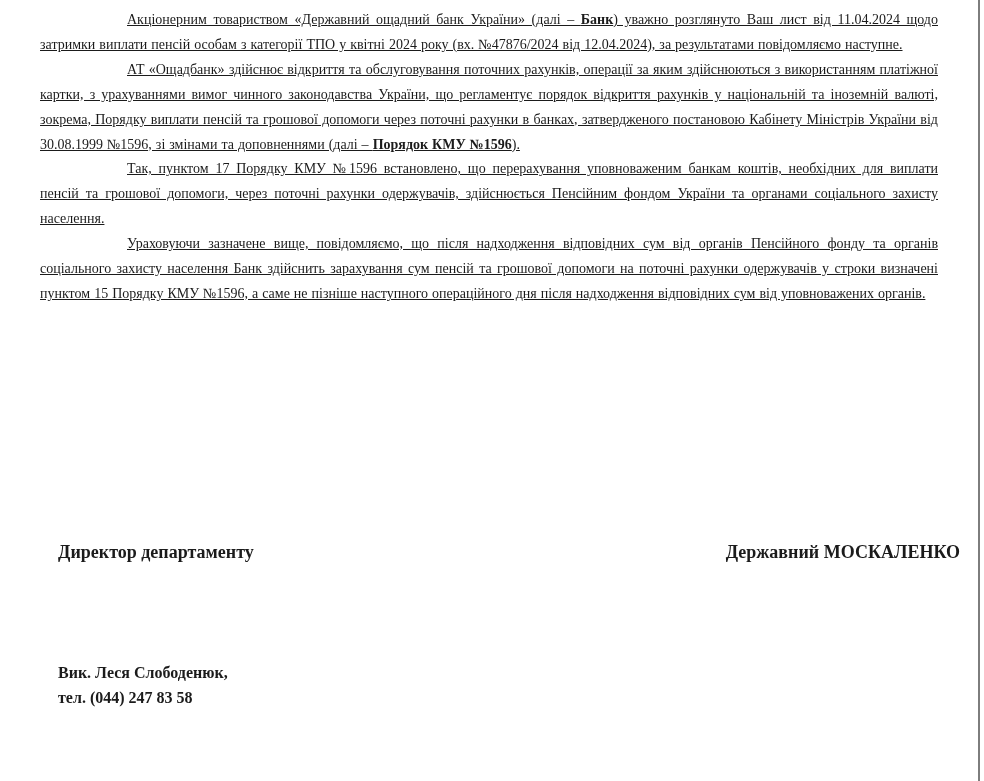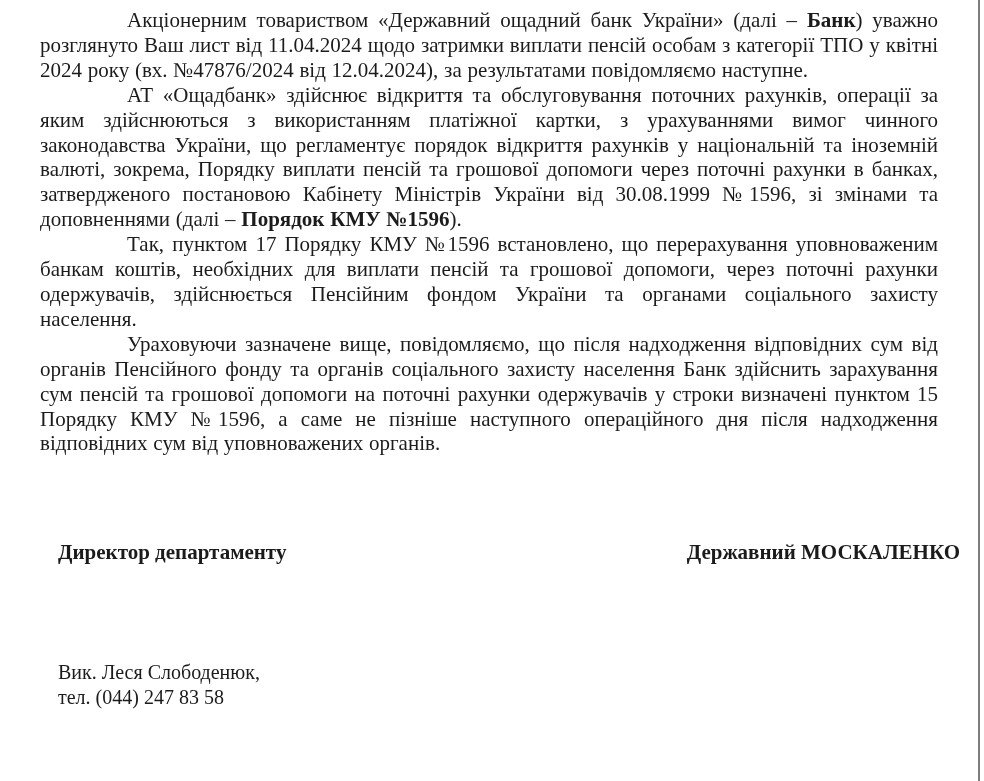--- a/index.html
+++ b/index.html
@@ -28,53 +28,55 @@
   }
   .letter-body {
     position: absolute;
     left: 40px;
     right: 46px;
     top: 8px;
   }
   .letter-body p {
     margin: 0;
     padding: 0;
-    font-size: 21px;
+    font-size: 14px;
     line-height: 24.9px;
     text-align: justify;
     text-indent: 87px;
     word-spacing: 0.5px;
+    text-decoration: underline;
   }
   .letter-body p b {
     font-weight: bold;
   }
   .signature-row {
     position: absolute;
     left: 58px;
     right: 24px;
     top: 539px;
     display: flex;
     justify-content: space-between;
     align-items: flex-end;
-    font-size: 21px;
+    font-size: 18px;
     font-weight: bold;
     line-height: 26px;
   }
   .signature-title div {
     white-space: nowrap;
   }
   .signature-name {
     white-space: nowrap;
   }
   .footer-block {
     position: absolute;
     left: 58px;
     top: 660px;
-    font-size: 20px;
+    font-size: 16px;
     line-height: 25px;
+    font-weight: bold;
   }
   .footer-block div {
     white-space: nowrap;
   }
 </style>
 </head>
 <body>
 
 <div class="page">
 

